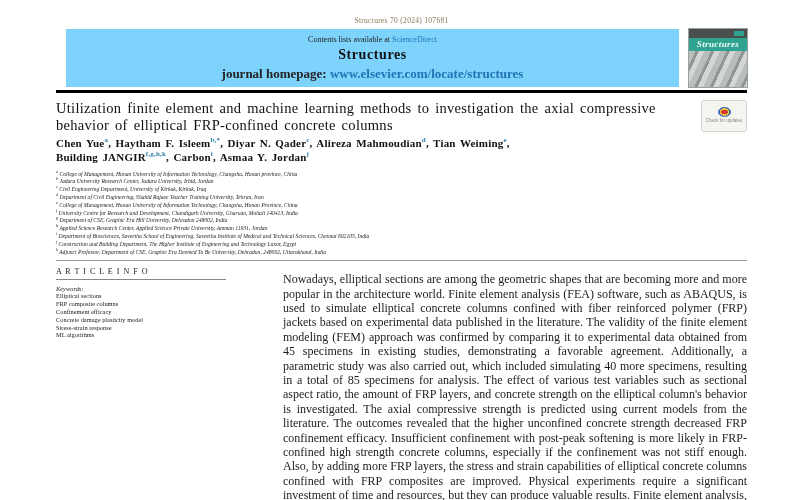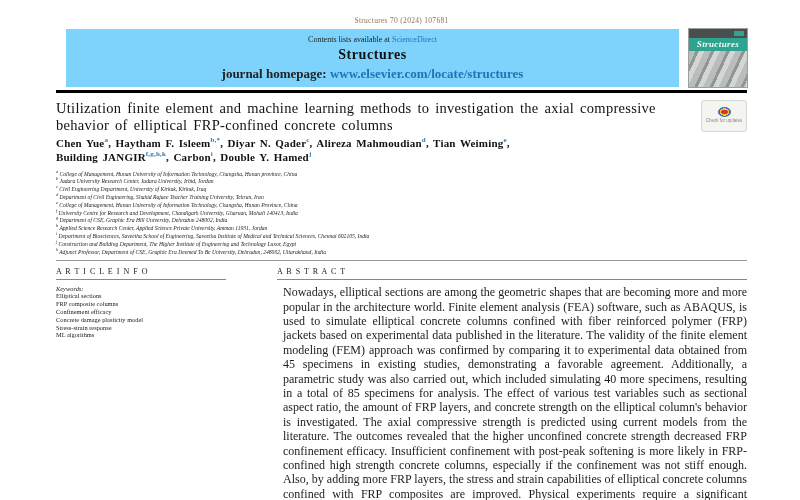--- a/index.html
+++ b/index.html
@@ -103,21 +103,21 @@
     <div class="title-row">
       <h1 class="paper-title">Utilization finite element and machine learning methods to investigation the axial compressive behavior of elliptical FRP-confined concrete columns</h1>
       <div class="check-badge">
         <div class="badge-circle"></div>
         <div class="badge-text">Check for updates</div>
       </div>
     </div>
 
     <div class="authors">
       <span><span>Chen Yue</span><sup class="asup">a</sup><span>, </span></span><span><span>Haytham F. Isleem</span><sup class="asup">b,*</sup><span>, </span></span><span><span>Diyar N. Qader</span><sup class="asup">c</sup><span>, </span></span><span><span>Alireza Mahmoudian</span><sup class="asup">d</sup><span>, </span></span><span><span>Tian Weiming</span><sup class="asup">e</sup><span>,</span></span><br>
-      <span><span>Building JANGIR</span><sup class="asup">f,g,h,k</sup><span>, </span></span><span><span>Carbon</span><sup class="asup">i</sup><span>, </span></span><span><span>Double Y. Hamed</span><sup class="asup">j</sup><span></span></span>
+      <span><span>Building JANGIR</span><sup class="asup">f,g,h,k</sup><span>, </span></span><span><span>Carbon</span><sup class="asup">i</sup><span>, </span></span><span><span>Asmaa Y. Jordan</span><sup class="asup">j</sup><span></span></span>
     </div>
 
     <div class="affiliations">
       <div class="aff-line"><sup>a</sup> <span>College of Management, Hunan University of Information Technology, Changsha, Hunan province, China</span></div>
       <div class="aff-line"><sup>b</sup> <span>Jadara University Research Center, Jadara University, Irbid, Jordan</span></div>
       <div class="aff-line"><sup>c</sup> <span>Civil Engineering Department, University of Kirkuk, Kirkuk, Iraq</span></div>
       <div class="aff-line"><sup>d</sup> <span>Department of Civil Engineering, Shahid Rajaee Teacher Training University, Tehran, Iran</span></div>
       <div class="aff-line"><sup>e</sup> <span>College of Management, Hunan University of Information Technology, Changsha, Hunan Province, China</span></div>
       <div class="aff-line"><sup>f</sup> <span>University Centre for Research and Development, Chandigarh University, Gharuan, Mohali 140413, India</span></div>
       <div class="aff-line"><sup>g</sup> <span>Department of CSE, Graphic Era Hill University, Dehradun 248002, India</span></div>
@@ -134,21 +134,20 @@
         <div class="sec-header">A R T I C L E  I N F O</div>
         <div class="keywords-label">Keywords:</div>
         <div class="keyword">Elliptical sections</div>
         <div class="keyword">FRP composite columns</div>
         <div class="keyword">Confinement efficacy</div>
         <div class="keyword">Concrete damage plasticity model</div>
         <div class="keyword">Stress-strain response</div>
         <div class="keyword">ML algorithms</div>
       </div>
       <div class="col-abstract">
-        <div class="sec-header">A B S T R A C T</div>
         <p class="abstract-text">Nowadays, elliptical sections are among the geometric shapes that are becoming more and more popular in the architecture world. Finite element analysis (FEA) software, such as ABAQUS, is used to simulate elliptical concrete columns confined with fiber reinforced polymer (FRP) jackets based on experimental data published in the literature. The validity of the finite element modeling (FEM) approach was confirmed by comparing it to experimental data obtained from 45 specimens in existing studies, demonstrating a favorable agreement. Additionally, a parametric study was also carried out, which included simulating 40 more specimens, resulting in a total of 85 specimens for analysis. The effect of various test variables such as sectional aspect ratio, the amount of FRP layers, and concrete strength on the elliptical column's behavior is investigated. The axial compressive strength is predicted using current models from the literature. The outcomes revealed that the higher unconfined concrete strength decreased FRP confinement efficacy. Insufficient confinement with post-peak softening is more likely in FRP-confined high strength concrete columns, especially if the confinement was not stiff enough. Also, by adding more FRP layers, the stress and strain capabilities of elliptical concrete columns confined with FRP composites are improved. Physical experiments require a significant investment of time and resources, but they can produce valuable results. Finite element analysis, on the other hand, depends heavily on the modeler's competence and can minimize the number of experiments required by employing computer simulation, but it also requires high computer settings. In recent years, there has been a major advancement in the usage of machine learning (ML) algorithms in the applications of FRP composites with different concrete components. Taking</p>
       </div>
     </div>
 
     <hr class="footnote-rule">
 
     <p class="abbrev"><i>Abbreviations:</i> <span>fcc, Peak strength of confined concrete; εcc, Strain corresponding to fcc; fco, Peak strength of unconfined concrete; εco, Strain corresponding to fco; Ef, Young's modulus of FRP; tf, Total thickness of FRP layers; 2a, Longer side of elliptical column; 2b, Shorter side of elliptical column; Ag, Gross cross-sectional area of elliptical column; c, Confinement stiffness ratio of FRP jacket; H, Height of elliptical column; ANN, Artificial neural network; BP-ANN, Back propagation- artificial neural network; C3D8R, Eight-node hexagonal solid 3-D element; CFRP, Carbon fiber reinforced polymer; CV, Cross validation; DSTC, Double skin tubular column; DT, Decision tree; ET, Expression tree; FCHC, FRP-confined hollow concrete; FCSC, FRP-confined solid concrete; FEA, Finite element analysis; FEM, Finite element modeling; FRP, Fiber reinforced polymer; GB, Gradient boosting; GEP, Genetic expression programming; GFRP, Glass fiber reinforced polymer; GI, Gini impurity; GRNN, Generalized regression neural network; HSC, High strength concrete; MAE, Mean absolute error; MAPE, Mean absolute percentage error; ML, Machine learning; NSC, Normal strength concrete; PR, Polynomial regression; R2, Coefficient of determination; RF, Random forest; RMSE, Root mean squared error; S4R, Four-node reduced integration shell element; SHAP, SHapley additive explanations; XGB, XGBoost.</span></p>
 
     <p class="corresp">* Corresponding author.</p>
 

